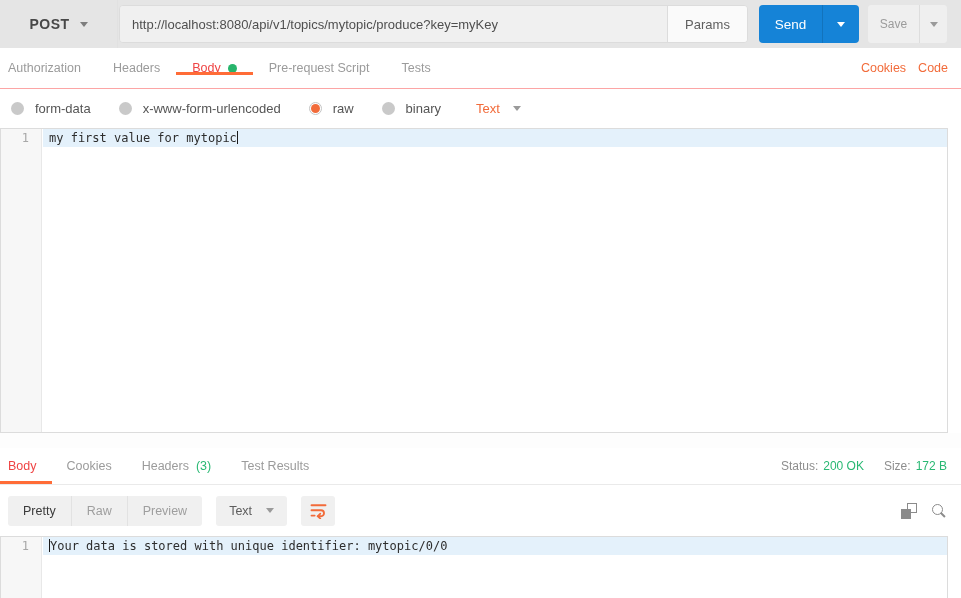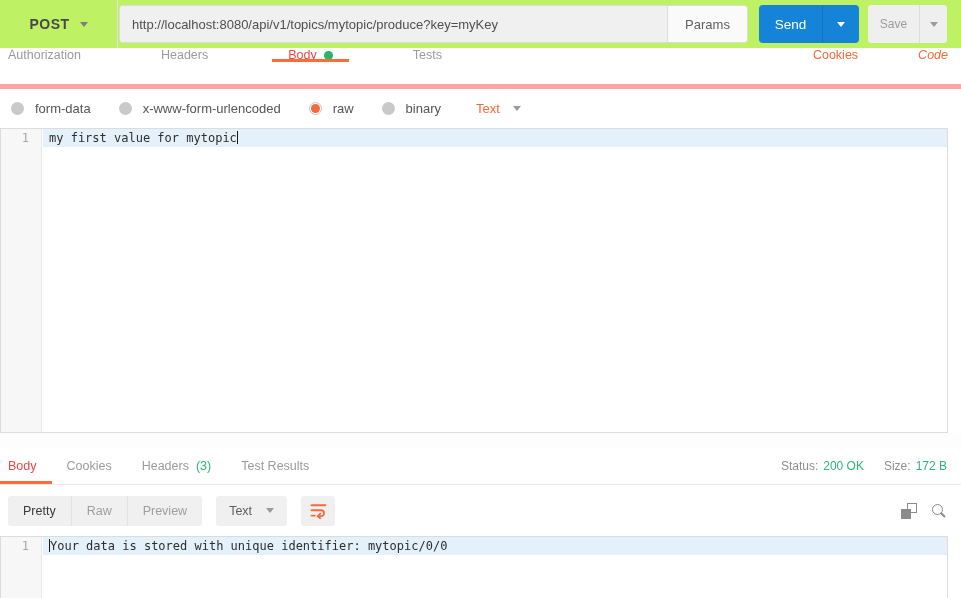--- a/index.html
+++ b/index.html
@@ -4,21 +4,21 @@
 <style>
   * { box-sizing: border-box; margin: 0; padding: 0; }
   html, body { width: 961px; height: 598px; overflow: hidden; }
   body {
     font-family: "Liberation Sans", "DejaVu Sans", sans-serif;
     background: #ffffff; color: #3d3d3d; font-size: 13px;
   }
   .app { width: 961px; height: 598px; display: flex; flex-direction: column; background:#fff; }
 
   
-  .topbar { height: 48px; background: #bef264; display: flex; align-items: center; flex: 0 0 auto; }
+  .topbar { height: 48px; background: #e5e5e5; display: flex; align-items: center; flex: 0 0 auto; }
   .method-select {
     width: 118px; height: 48px; display: flex; align-items: center; justify-content: center;
     gap: 10px; border-right: 1px solid #e1e1e1; cursor: pointer;
   }
   .method-select .m-label { font-size: 14px; font-weight: 700; color: #484848; letter-spacing: .5px; }
   .caret { width: 0; height: 0; border-left: 4px solid transparent; border-right: 4px solid transparent; border-top: 5px solid #7d7d7d; display: inline-block; }
   .caret.light { border-top-color: #9a9a9a; }
   .caret.white { border-top-color: #ffffff; }
 
   .url-group {
@@ -39,28 +39,28 @@
     width: 63px; border: none; color: #fff; font-size: 13.5px; cursor: pointer;
     font-family: inherit;
   }
   .send-caret-btn { width: 37px; border: none; cursor: pointer; display:flex; align-items:center; justify-content:center; border-left: 1px solid rgba(0,0,0,0.12); }
 
   .save-group { display: flex; height: 38px; margin-left: 9px; margin-right: 14px; border-radius: 4px; overflow: hidden; background: #efefef; }
   .save-btn { width: 51px; border: none; background: #efefef; color: #9b9b9b; font-size: 12px; cursor: pointer; font-family: inherit; }
   .save-caret-btn { width: 28px; border: none; background: #efefef; cursor: pointer; display:flex; align-items:center; justify-content:center; border-left: 1px solid #ddd; }
 
   
-  .req-tabs { height: 41px; display: flex; align-items: flex-start; border-bottom: 5px solid #fca5a5; flex: 0 0 auto; padding-left: 0; gap: 48px; }
+  .req-tabs { height: 41px; display: flex; align-items: center; border-bottom: 1px solid #fca5a5; flex: 0 0 auto; padding-left: 0; }
   .tab { position: relative; display: flex; align-items: center; gap: 7px; padding: 0 16px; color: #9b9b9b; font-size: 12.5px; cursor: pointer; }
   .tab.active { color: #ef4444; }
   .tab.active .underline { position: absolute; left: 0; right: 0; bottom: 0; height: 3px; }
   .green-dot { width: 9px; height: 9px; border-radius: 50%; display: inline-block; }
   .req-tabs .spacer { flex: 1; }
   .side-link { display: flex; align-items: center; font-size: 12.5px; cursor: pointer; padding: 0 6px; }
-  .side-link:last-child { padding-right: 13px; font-style: italic; }
+  .side-link:last-child { padding-right: 13px; }
 
   
   .type-bar { height: 39px; display: flex; align-items: center; flex: 0 0 auto; padding-left: 11px; }
   .radio-opt { display: flex; align-items: center; gap: 11px; margin-right: 28px; cursor: pointer; }
   .radio { width: 13px; height: 13px; border-radius: 50%; background: #c9c9c9; flex: 0 0 auto; }
   .radio.checked { background: #fff; border: 1px solid #c4c4c4; display: flex; align-items: center; justify-content: center; }
   .radio.checked::after { content: ""; width: 9px; height: 9px; border-radius: 50%; background: #f26b3a; }
   .radio-label { color: #555; font-size: 13px; }
   .format-dd { display: flex; align-items: center; gap: 13px; cursor: pointer; margin-left: 7px; }
   .format-dd .fmt { font-size: 13px; }
@@ -139,20 +139,23 @@
     <div class="tab" style="padding-left:8px">
       <span>Authorization</span>
     </div>
     <div class="tab">
       <span>Headers</span>
     </div>
     <div class="tab active">
       <span>Body</span>
       <span class="green-dot" style="background:#27b56c"></span>
       <span class="underline" style="background:#ff6c37"></span>
+    </div>
+    <div class="tab">
+      <span>Pre-request Script</span>
     </div>
     <div class="tab">
       <span>Tests</span>
     </div>
     <div class="spacer"></div>
     <div class="side-link" style="color:#f26b3a">Cookies</div>
     <div class="side-link" style="color:#f26b3a">Code</div>
   </div>
 
   <div class="type-bar">

